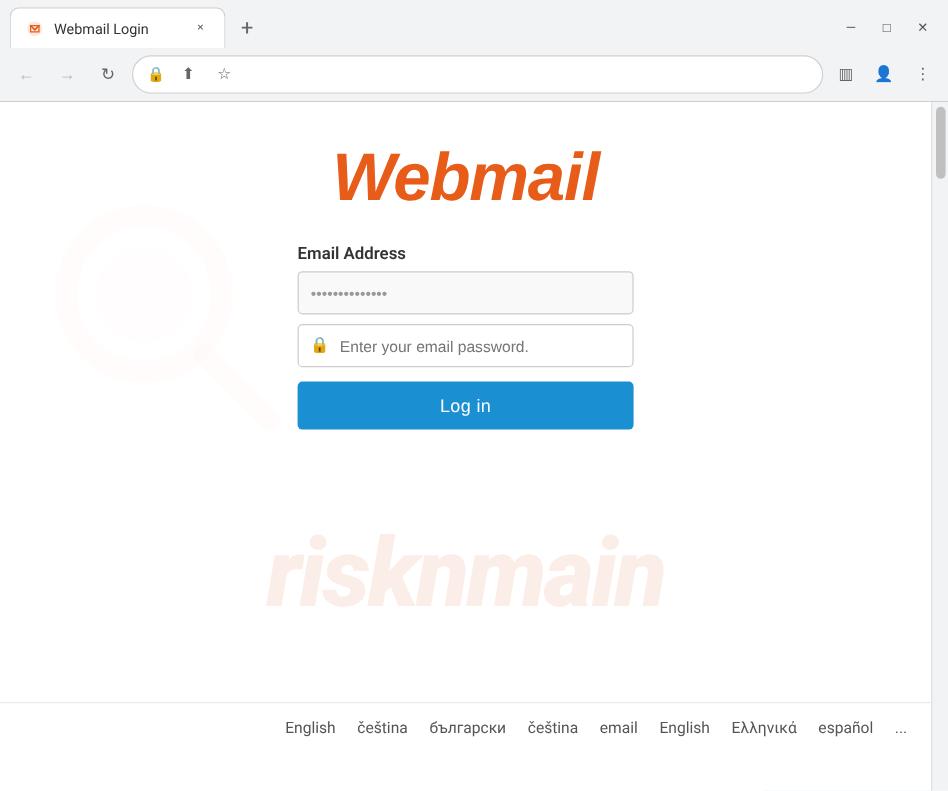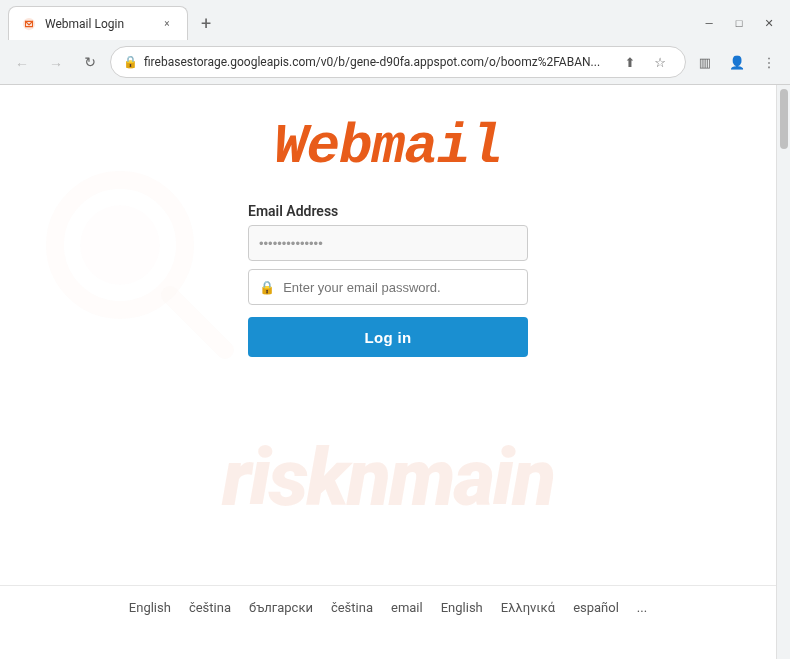--- a/index.html
+++ b/index.html
@@ -272,21 +272,21 @@
       width: 100%;
       max-width: 500px;
     }
 
     .logo-text {
       font-size: 56px;
       font-weight: 800;
       color: #e85c1a;
       font-style: italic;
       margin-bottom: 24px;
-      font-family: Liberation Mono, monospace;
+      font-family: Liberation Sans, sans-serif;
       letter-spacing: -1px;
     }
 
     .form-group {
       width: 100%;
       max-width: 280px;
       margin-bottom: 8px;
     }
 
     .form-label {
@@ -339,33 +339,33 @@
 
     .login-btn {
       width: 100%;
       max-width: 280px;
       height: 40px;
       background: #1a8fd1;
       color: #fff;
       border: none;
       border-radius: 4px;
       font-size: 15px;
-      font-weight: 700;
+      font-weight: 400;
       cursor: pointer;
       margin-top: 4px;
       letter-spacing: 0.3px;
     }
 
     
     .language-bar {
       display: flex;
       align-items: center;
-      justify-content: center;
+      justify-content: flex-end;
       gap: 18px;
-      padding: 14px 7px;
+      padding: 14px 20px;
       background: #fff;
       border-top: 1px solid #e8e8e8;
       flex-wrap: wrap;
     }
 
     .lang-item {
       font-size: 13px;
       color: #555;
       cursor: pointer;
     }
@@ -413,21 +413,20 @@
       <span>←</span>
     </div>
     <div class="nav-btn disabled">
       <span>→</span>
     </div>
     <div class="nav-btn">
       <span>↻</span>
     </div>
     <div class="address-input-wrap">
       <span class="lock-icon">🔒</span>
-      <span class="address-text">firebasestorage.googleapis.com/v0/b/gene-d90fa.appspot.com/o/boomz%2FABAN...</span>
       <div class="address-actions">
         <div class="addr-action-btn">⬆</div>
         <div class="addr-action-btn">☆</div>
       </div>
     </div>
     <div class="addr-action-btn">▥</div>
     <div class="addr-action-btn">👤</div>
     <div class="addr-action-btn">⋮</div>
   </div>
 </div>

